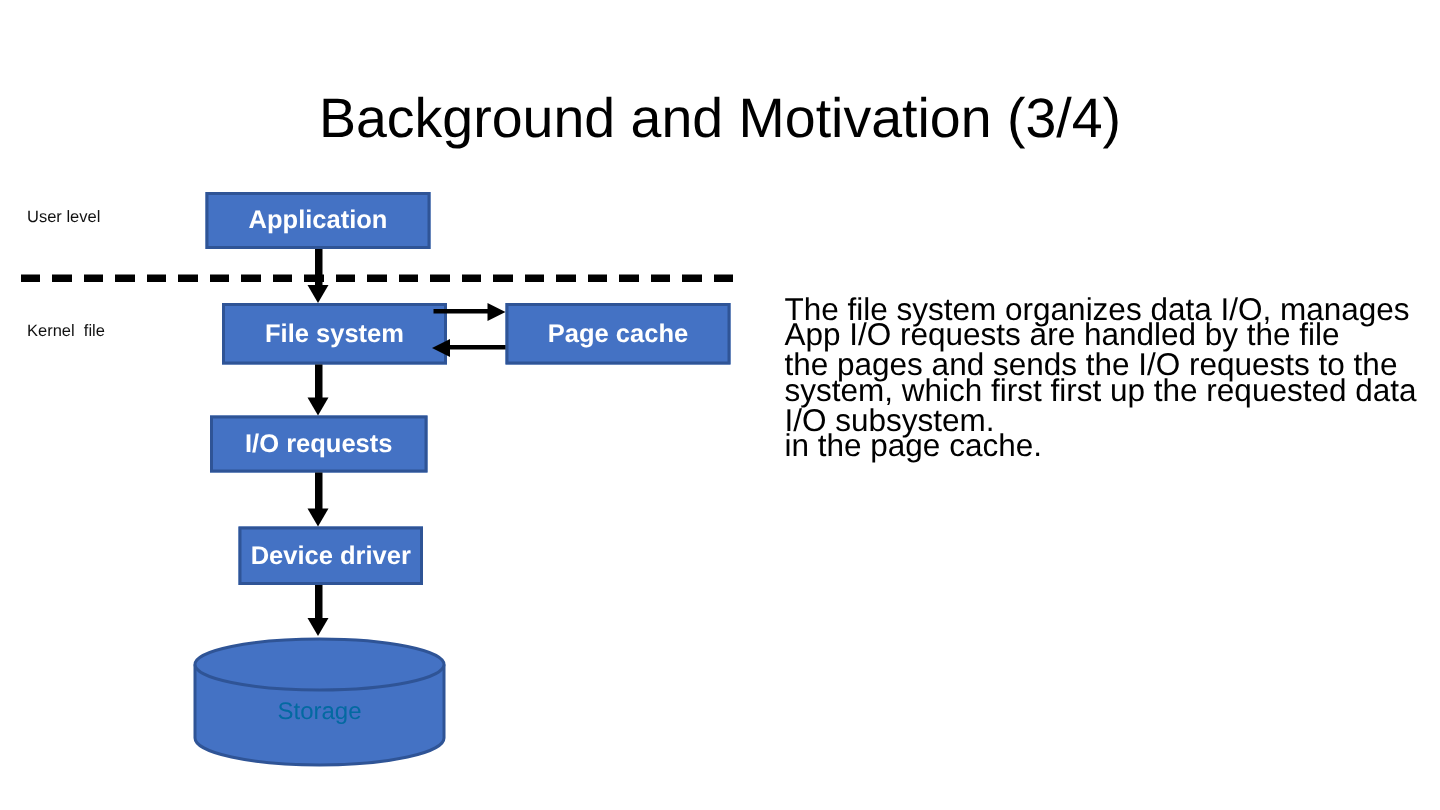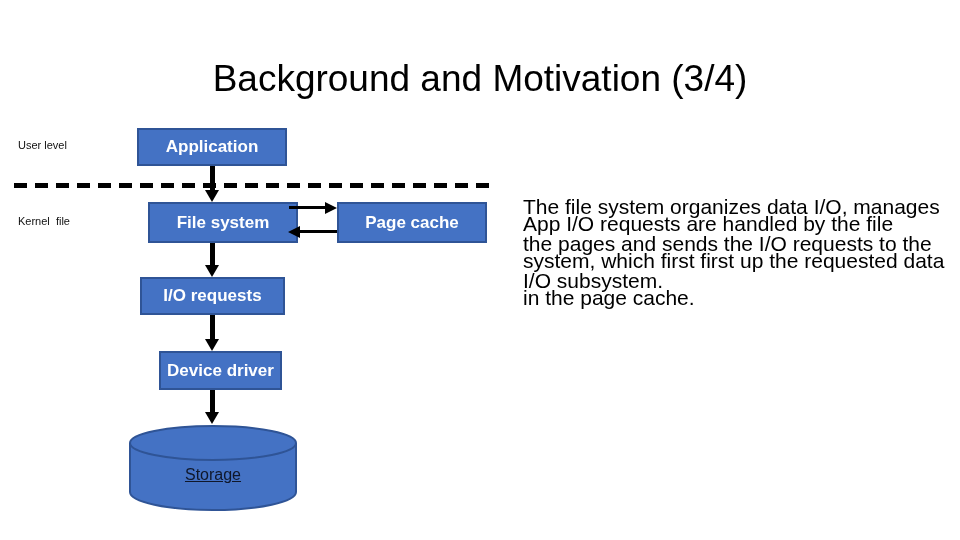--- a/index.html
+++ b/index.html
@@ -73,21 +73,21 @@
     width:0; height:0;
     border-top:6px solid transparent;
     border-bottom:6px solid transparent;
     border-right:12px solid #000;
   }
 
   
   .storage-wrap { left:128px; top:424px; width:170px; height:88px; }
   .storage-label {
     position:absolute; left:0; top:42px; width:170px;
-    text-align:center; color:#0f172a; font-size:16px;text-decoration:underline;
+    text-align:center; color:#0369a1; font-size:16px;
   }
 
   
   .desc {
     left:523px; top:188px; width:437px;
     font-size:21px;
     line-height:37px;
     color:#000;
   }
   .desc-2 { top:205px; }

